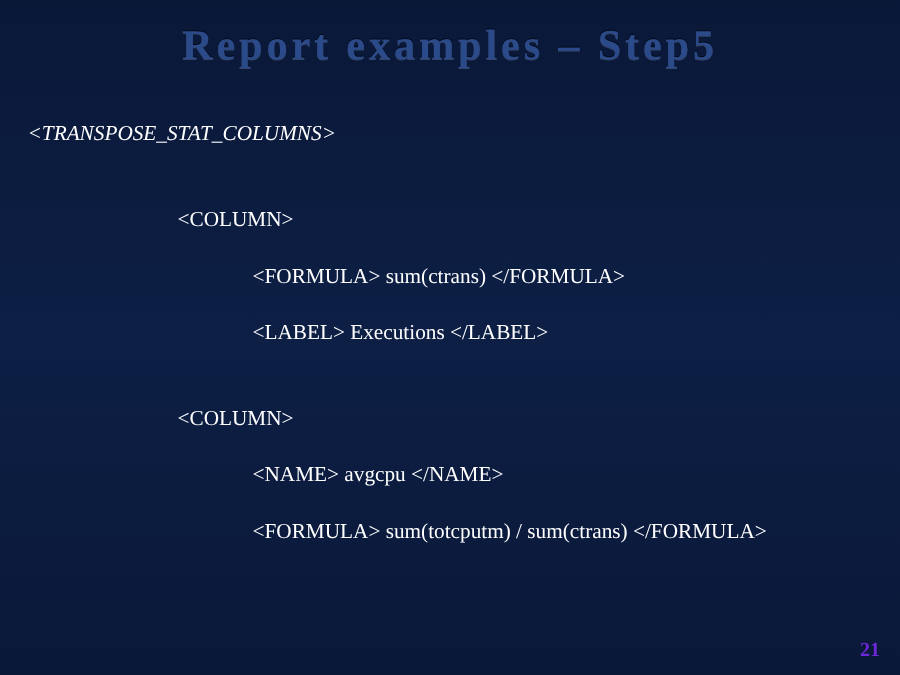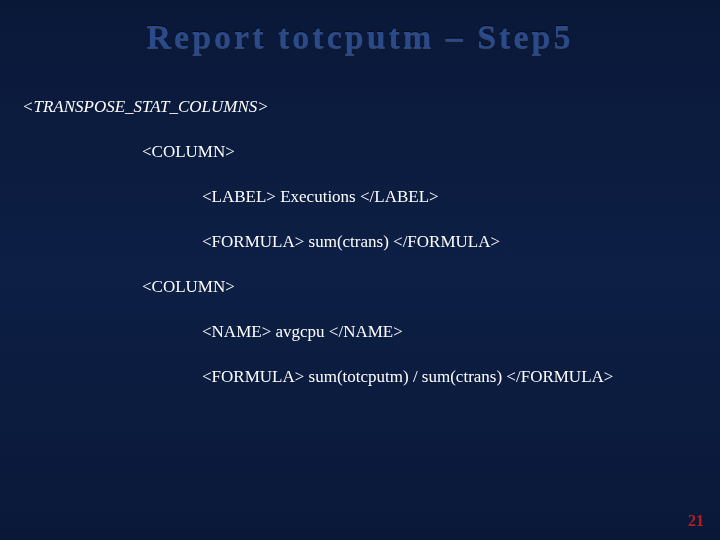--- a/index.html
+++ b/index.html
@@ -26,43 +26,43 @@
     font-family: Georgia, 'Times New Roman', serif;
   }
   .code {
     color: #ffffff;
     font-family: 'Times New Roman', Times, serif;
     font-size: 17px;
     line-height: 1.32;
     white-space: pre;
   }
   .ind0 { padding-left: 0; font-style: italic; }
-  .ind1 { padding-left: 120px; }
+  .ind1 { padding-left: 120px; margin-top: 24px; }
   .ind2 { padding-left: 180px; }
   .page-num {
     position: absolute;
     right: 16px;
     bottom: 10px;
-    color: #b91c1c;
+    color: #6d28d9;
     font-weight: bold;
     font-size: 16px;
     font-family: Georgia, serif;
   }
 </style>
 </head>
 <body>
 
 <div class="slide">
-  <h1 class="title">Report totcputm – Step5</h1>
+  <h1 class="title">Report examples – Step5</h1>
 
   <div class="code">
 <div class="ind0">&lt;TRANSPOSE_STAT_COLUMNS&gt;</div>
 <div class="ind1">&lt;COLUMN&gt;</div>
+<div class="ind2">&lt;FORMULA&gt; sum(ctrans) &lt;/FORMULA&gt;</div>
 <div class="ind2">&lt;LABEL&gt; Executions &lt;/LABEL&gt;</div>
-<div class="ind2">&lt;FORMULA&gt; sum(ctrans) &lt;/FORMULA&gt;</div>
 <div class="ind1">&lt;COLUMN&gt;</div>
 <div class="ind2">&lt;NAME&gt; avgcpu &lt;/NAME&gt;</div>
 <div class="ind2">&lt;FORMULA&gt; sum(totcputm) / sum(ctrans) &lt;/FORMULA&gt;</div>
 
 
 
 
 
 
 

